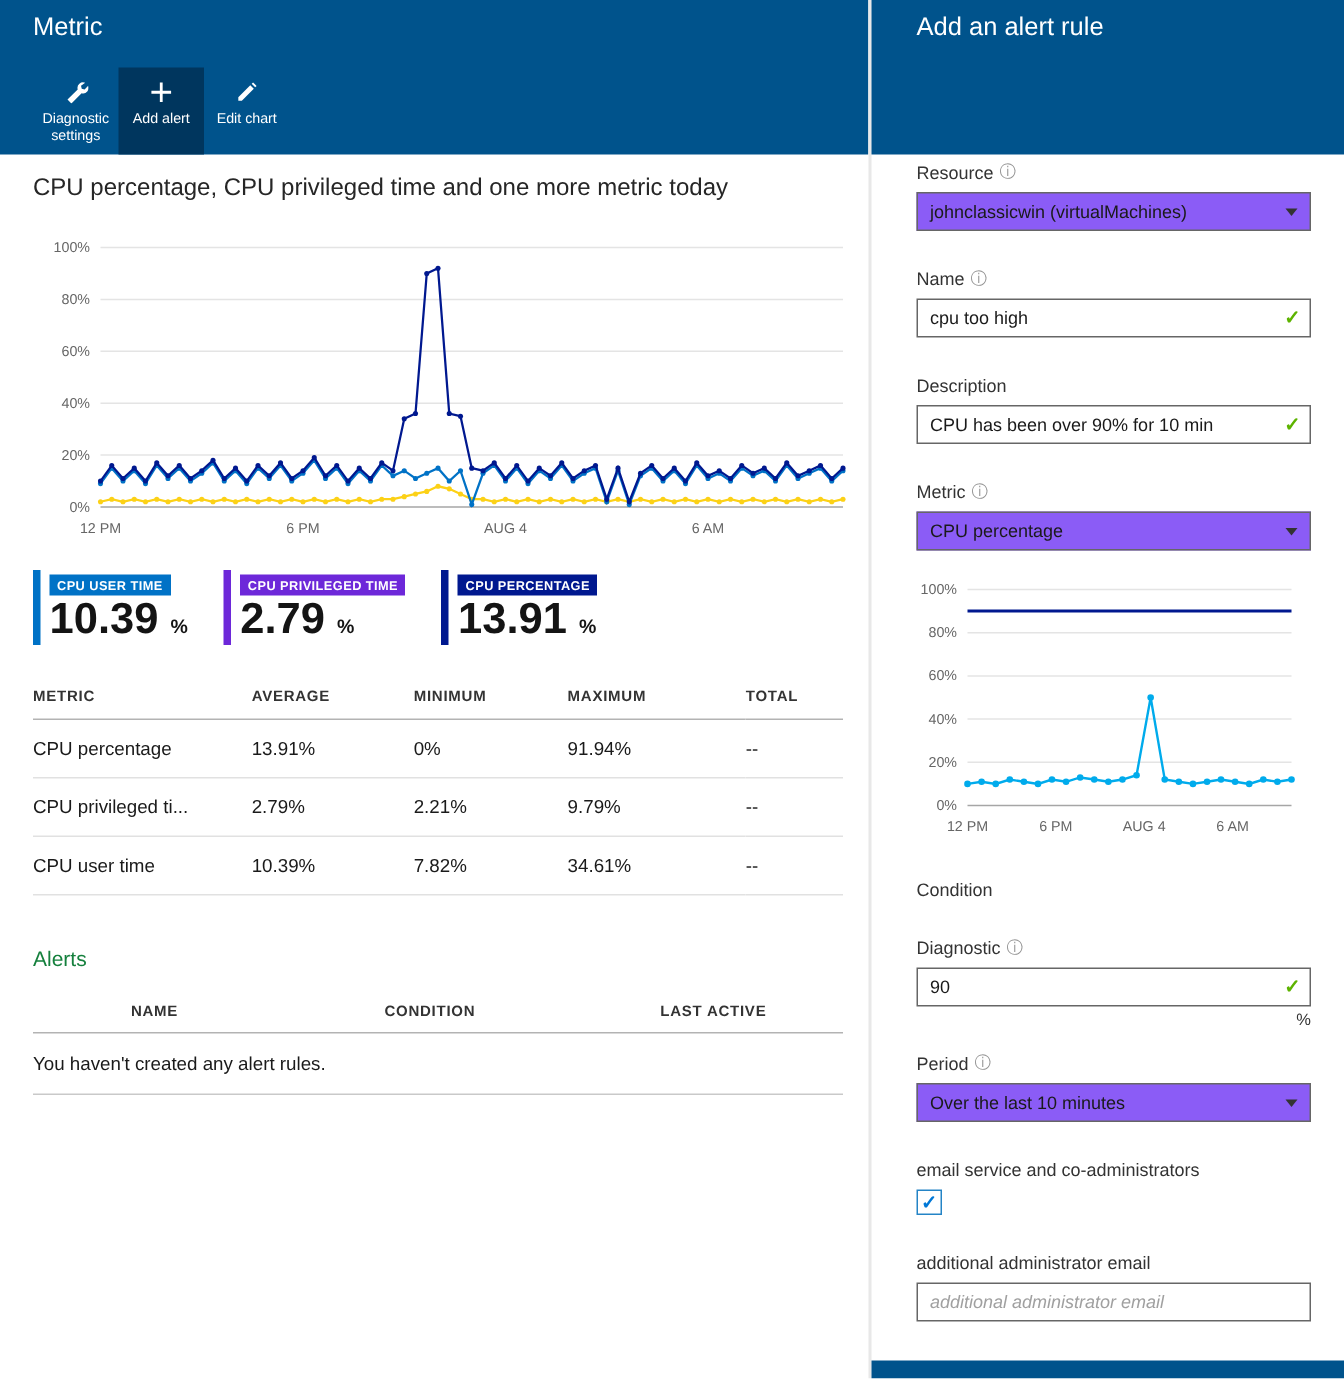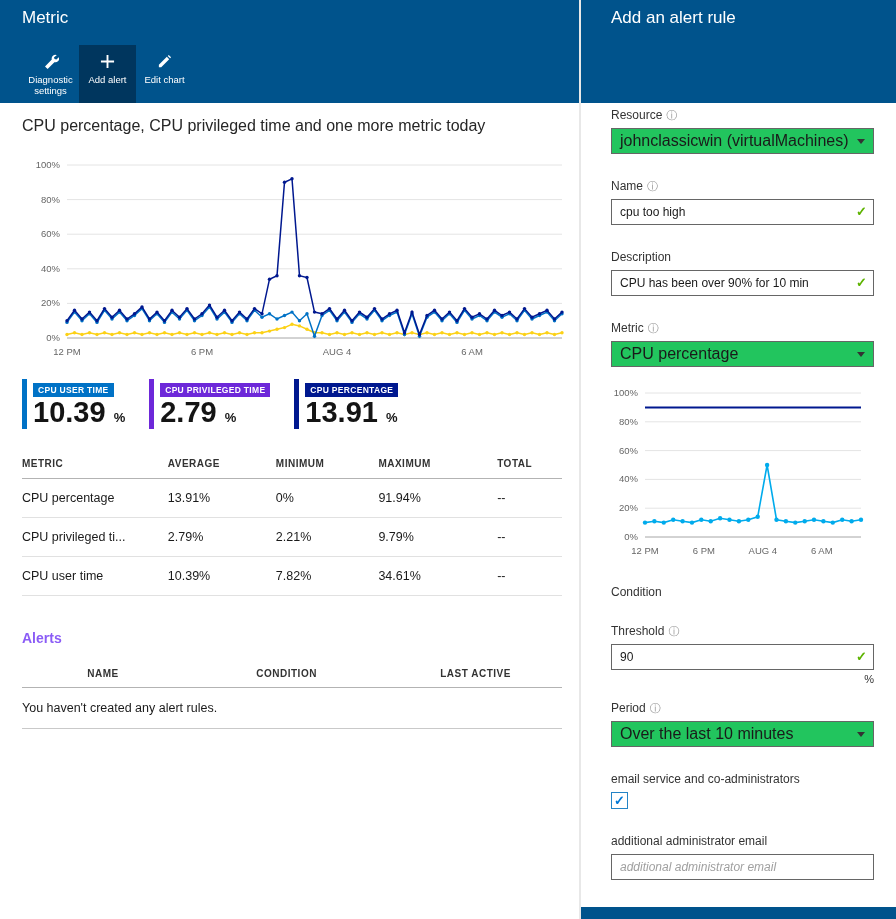--- a/index.html
+++ b/index.html
@@ -31,33 +31,33 @@
   .c-blue-bg{background:#0072c6;} .c-yellow-bg{background:#6d28d9;} .c-navy-bg{background:#00188f;}
 
   
   .metrics-table{width:540px;border-collapse:collapse;margin-top:20px;table-layout:fixed;}
   .metrics-table th{text-align:left;font-size:10px;font-weight:bold;letter-spacing:.5px;color:#333;padding:9px 0;border-bottom:1px solid #b3b3b3;}
   .metrics-table td{font-size:12.5px;color:#1a1a1a;padding:12px 0;border-bottom:1px solid #e1e1e1;}
   .mt-c1{width:27%;} .mt-c2{width:20%;} .mt-c3{width:19%;} .mt-c4{width:22%;} .mt-c5{width:12%;}
 
   
   .alerts{margin-top:34px;}
-  .alerts-title{font-size:14px;font-weight:700;color:#8b5cf6;}
+  .alerts-title{font-size:14px;font-weight:400;color:#15803d;}
   .alerts-header{display:grid;grid-template-columns:30% 38% 32%;margin-top:14px;border-bottom:1px solid #b3b3b3;padding:8px 0;}
   .alerts-header span{font-size:10px;font-weight:bold;letter-spacing:.5px;color:#333;text-align:center;}
   .alerts-empty{font-size:12.5px;color:#1a1a1a;padding:13px 0;border-bottom:1px solid #c9c9c9;}
 
   
   .blade-right{width:317px;background:#fff;border-left:2px solid #e8e8e8;display:flex;flex-direction:column;}
   .right-header{height:103px;background:#00538c;padding:8px 0 0 30px;flex:none;}
   .form{padding:5px 24px 0 30px;flex:1;overflow:hidden;}
   .field{margin-bottom:25px;}
   .field-label{font-size:12px;color:#333;display:flex;align-items:center;gap:4px;margin-bottom:6px;}
   .info-icon{font-size:11px;color:#949494;line-height:1;}
-  .control{width:263px;height:26px;border:1px solid #666;background:#22c55e;display:flex;align-items:center;justify-content:space-between;padding:0 8px;font-size:16px;color:#1a1a1a;cursor:pointer;}
+  .control{width:263px;height:26px;border:1px solid #666;background:#8b5cf6;display:flex;align-items:center;justify-content:space-between;padding:0 8px;font-size:12px;color:#1a1a1a;cursor:pointer;}
   .chevron{width:0;height:0;border-left:4px solid transparent;border-right:4px solid transparent;border-top:5px solid #333;}
   .input-wrap{position:relative;width:263px;}
   .text-input{width:263px;height:26px;border:1px solid #666;padding:0 24px 0 8px;font-size:12px;color:#1a1a1a;font-family:"Liberation Sans",sans-serif;background:#fff;}
   .text-input.placeholder-style::placeholder{color:#a0a0a0;font-style:italic;}
   .valid-check{position:absolute;right:7px;top:5px;color:#5db300;font-size:13px;font-weight:bold;}
   .unit-row{width:263px;text-align:right;font-size:11px;color:#333;margin-top:3px;}
   .field.tight{margin-bottom:12px;}
   .mini-chart{margin:2px 0 10px -6px;}
   .checkbox{width:17px;height:17px;border:1px solid #2484c6;background:#fff;display:flex;align-items:center;justify-content:center;cursor:pointer;}
   .checkbox .check-glyph{color:#0078d7;font-size:13px;font-weight:bold;line-height:1;}
@@ -492,21 +492,21 @@
           </svg></div>
 
       <div class="field">
         <div class="field-label">
           <span>Condition</span>
         </div>
       </div>
 
       <div class="field" style="margin-bottom:16px;">
         <div class="field-label">
-          <span>Threshold</span>
+          <span>Diagnostic</span>
           <span class="info-icon">ⓘ</span>
         </div>
         <div class="input-wrap">
           <input class="text-input" type="text" value="90" style="">
           <span class="valid-check">✓</span>
         </div>
         <div class="unit-row">%</div>
       </div>
 
       <div class="field">

